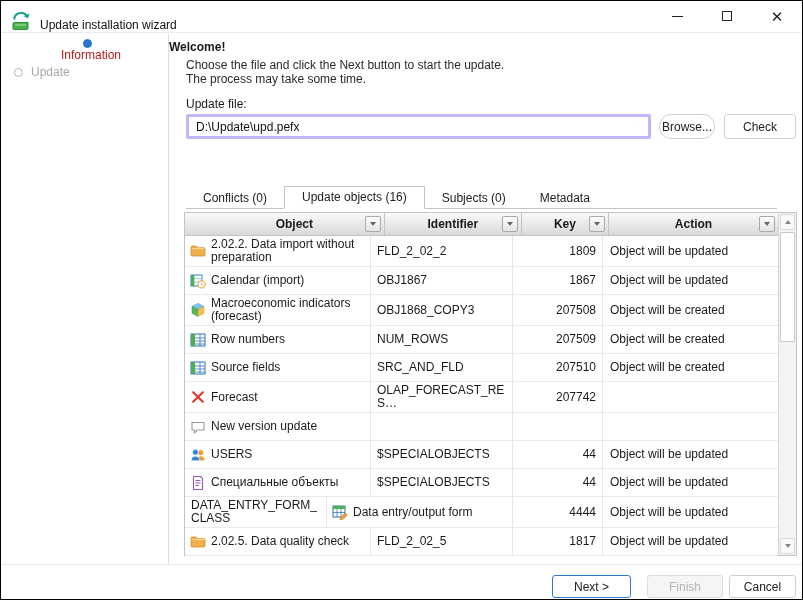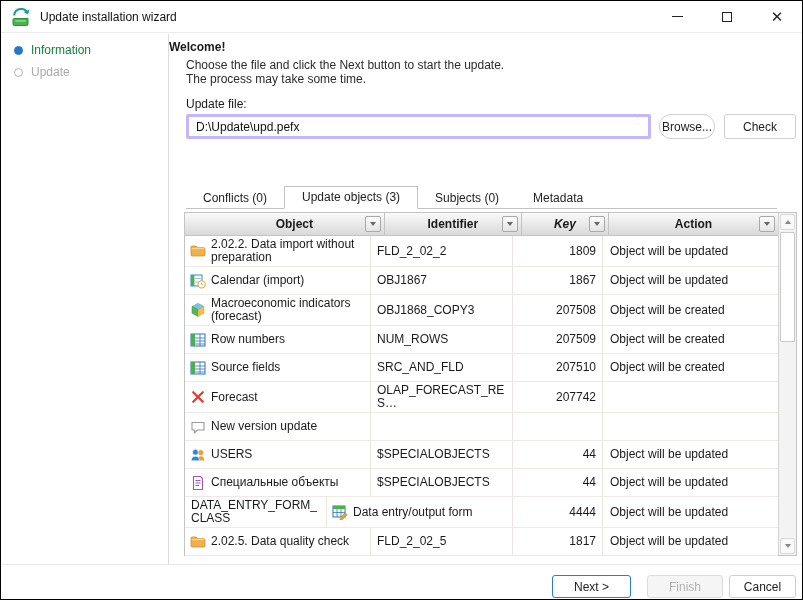--- a/index.html
+++ b/index.html
@@ -5,36 +5,36 @@
   * { box-sizing: border-box; margin: 0; padding: 0; }
   html,body { background:#bbb; }
   body { font-family:"Liberation Sans", sans-serif; }
   .window {
     position:relative; width:803px; height:600px; background:#fff;
     border:1px solid #000; overflow:hidden;
     font-size:12px; color:#1a1a1a;
   }
   
   .titlebar { position:absolute; top:0; left:0; right:0; height:32px;
-    display:flex; align-items:center; border-bottom:1px solid #ececec; background:#fff; }
+    display:flex; align-items:flex-end; border-bottom:1px solid #ececec; background:#fff; }
   .title-icon { margin:0 8px 0 9px; width:22px; height:22px; }
   .title-text { font-size:12px; color:#111; }
   .win-controls { margin-left:auto; display:flex; height:32px; }
   .win-btn { width:50px; height:32px; display:flex; align-items:center; justify-content:center; cursor:default; }
   .glyph-min { width:11px; height:1px; background:#222; }
   .glyph-max { width:10px; height:10px; border:1px solid #222; background:#fff; }
   .glyph-close { font-size:15px; color:#222; line-height:1; font-weight:400; }
   
   .sidebar { position:absolute; top:33px; left:0; width:168px; height:530px;
     border-right:1px solid #dcdcdc; padding-top:5px; background:#fff; }
   .step { display:flex; align-items:center; height:22px; padding-left:13px; font-size:12px; }
   .bullet { width:9px; height:9px; border-radius:50%; margin-right:8px; flex:0 0 auto; }
   .step.active .bullet { background:#2577cc; border:1px solid #2577cc; }
   .step.pending .bullet { background:#fff; border:1px solid #b4b4b4; }
-  .step.active { color:#15803d; }
+  .step.active { color:#b91c1c;flex-direction:column; }
   .step.pending { color:#a9a9a9; }
   
   .abs { position:absolute; }
   .welcome { left:168px; top:39px; font-weight:bold; }
   .line1 { left:185px; top:57px; color:#2b2b2b; }
   .line2 { left:185px; top:71px; color:#2b2b2b; }
   .file-label { left:185px; top:96px; }
   .file-input { left:185px; top:113px; width:465px; height:25px;
     border:3px solid #c4b5fd; border-radius:2px; padding:0 14px 0 7px;
     font-family:"Liberation Sans",sans-serif; font-size:12px; color:#111; outline:none; }
@@ -51,21 +51,21 @@
   .tab.active { background:#fff; border:1px solid #c3c3c3; border-bottom:1px solid #fff; }
   
   .table { left:183px; top:211px; width:613px; height:344px;
     border:1px solid #c3c3c3; display:flex; background:#fff; }
   .grid { width:593px; }
   .thead { display:flex; height:23px; background:linear-gradient(#fafafa,#d9d9d9);
     border-bottom:1px solid #c3c3c3; font-weight:bold; }
   .th { display:flex; align-items:center; justify-content:center; position:relative;
     border-right:1px solid #c3c3c3; height:100%; }
   .th-object { width:186px;margin-left:20px; } .th-identifier { width:142px; }
-  .th-key { width:90px;font-style:italic; } .th-action { width:175px; border-right:none; }
+  .th-key { width:90px; } .th-action { width:175px; border-right:none; }
   .filter-btn { position:absolute; right:3px; top:3px; width:16px; height:16px;
     border:1px solid #a9a9a9; border-radius:2px; background:linear-gradient(#fdfdfd,#e3e3e3);
     display:flex; align-items:center; justify-content:center; }
   .filter-tri { width:0; height:0; border-left:3.5px solid transparent;
     border-right:3.5px solid transparent; border-top:4px solid #666; }
   .tbody { height:320px; overflow:hidden; }
   .trow { display:flex; border-bottom:1px solid #edeae5; min-height:28px; align-items:stretch; }
   .td { border-right:1px solid #e9e6e1; padding:2px 4px; display:flex; align-items:center; line-height:13px; }
   .c-obj { width:186px; }
   .c-id  { width:142px; word-break:break-all; padding-left:6px; }
@@ -130,21 +130,21 @@
   <div class="abs line2">The process may take some time.</div>
 
   <div class="abs file-label">Update file:</div>
   <input class="abs file-input" type="text" value="D:\Update\upd.pefx" style="">
   <div class="abs input-grip">⁚</div>
   <div class="abs btn browse-btn">Browse...</div>
   <div class="abs btn check-btn">Check</div>
 
   <div class="abs tabstrip">
     <div class="tab">Conflicts (0)</div>
-    <div class="tab active">Update objects (3)</div>
+    <div class="tab active">Update objects (16)</div>
     <div class="tab">Subjects (0)</div>
     <div class="tab">Metadata</div>
   </div>
 
   <div class="abs table">
     <div class="grid">
       <div class="thead">
         <div class="th th-object">
           <span>Object</span>
           <span class="filter-btn">

